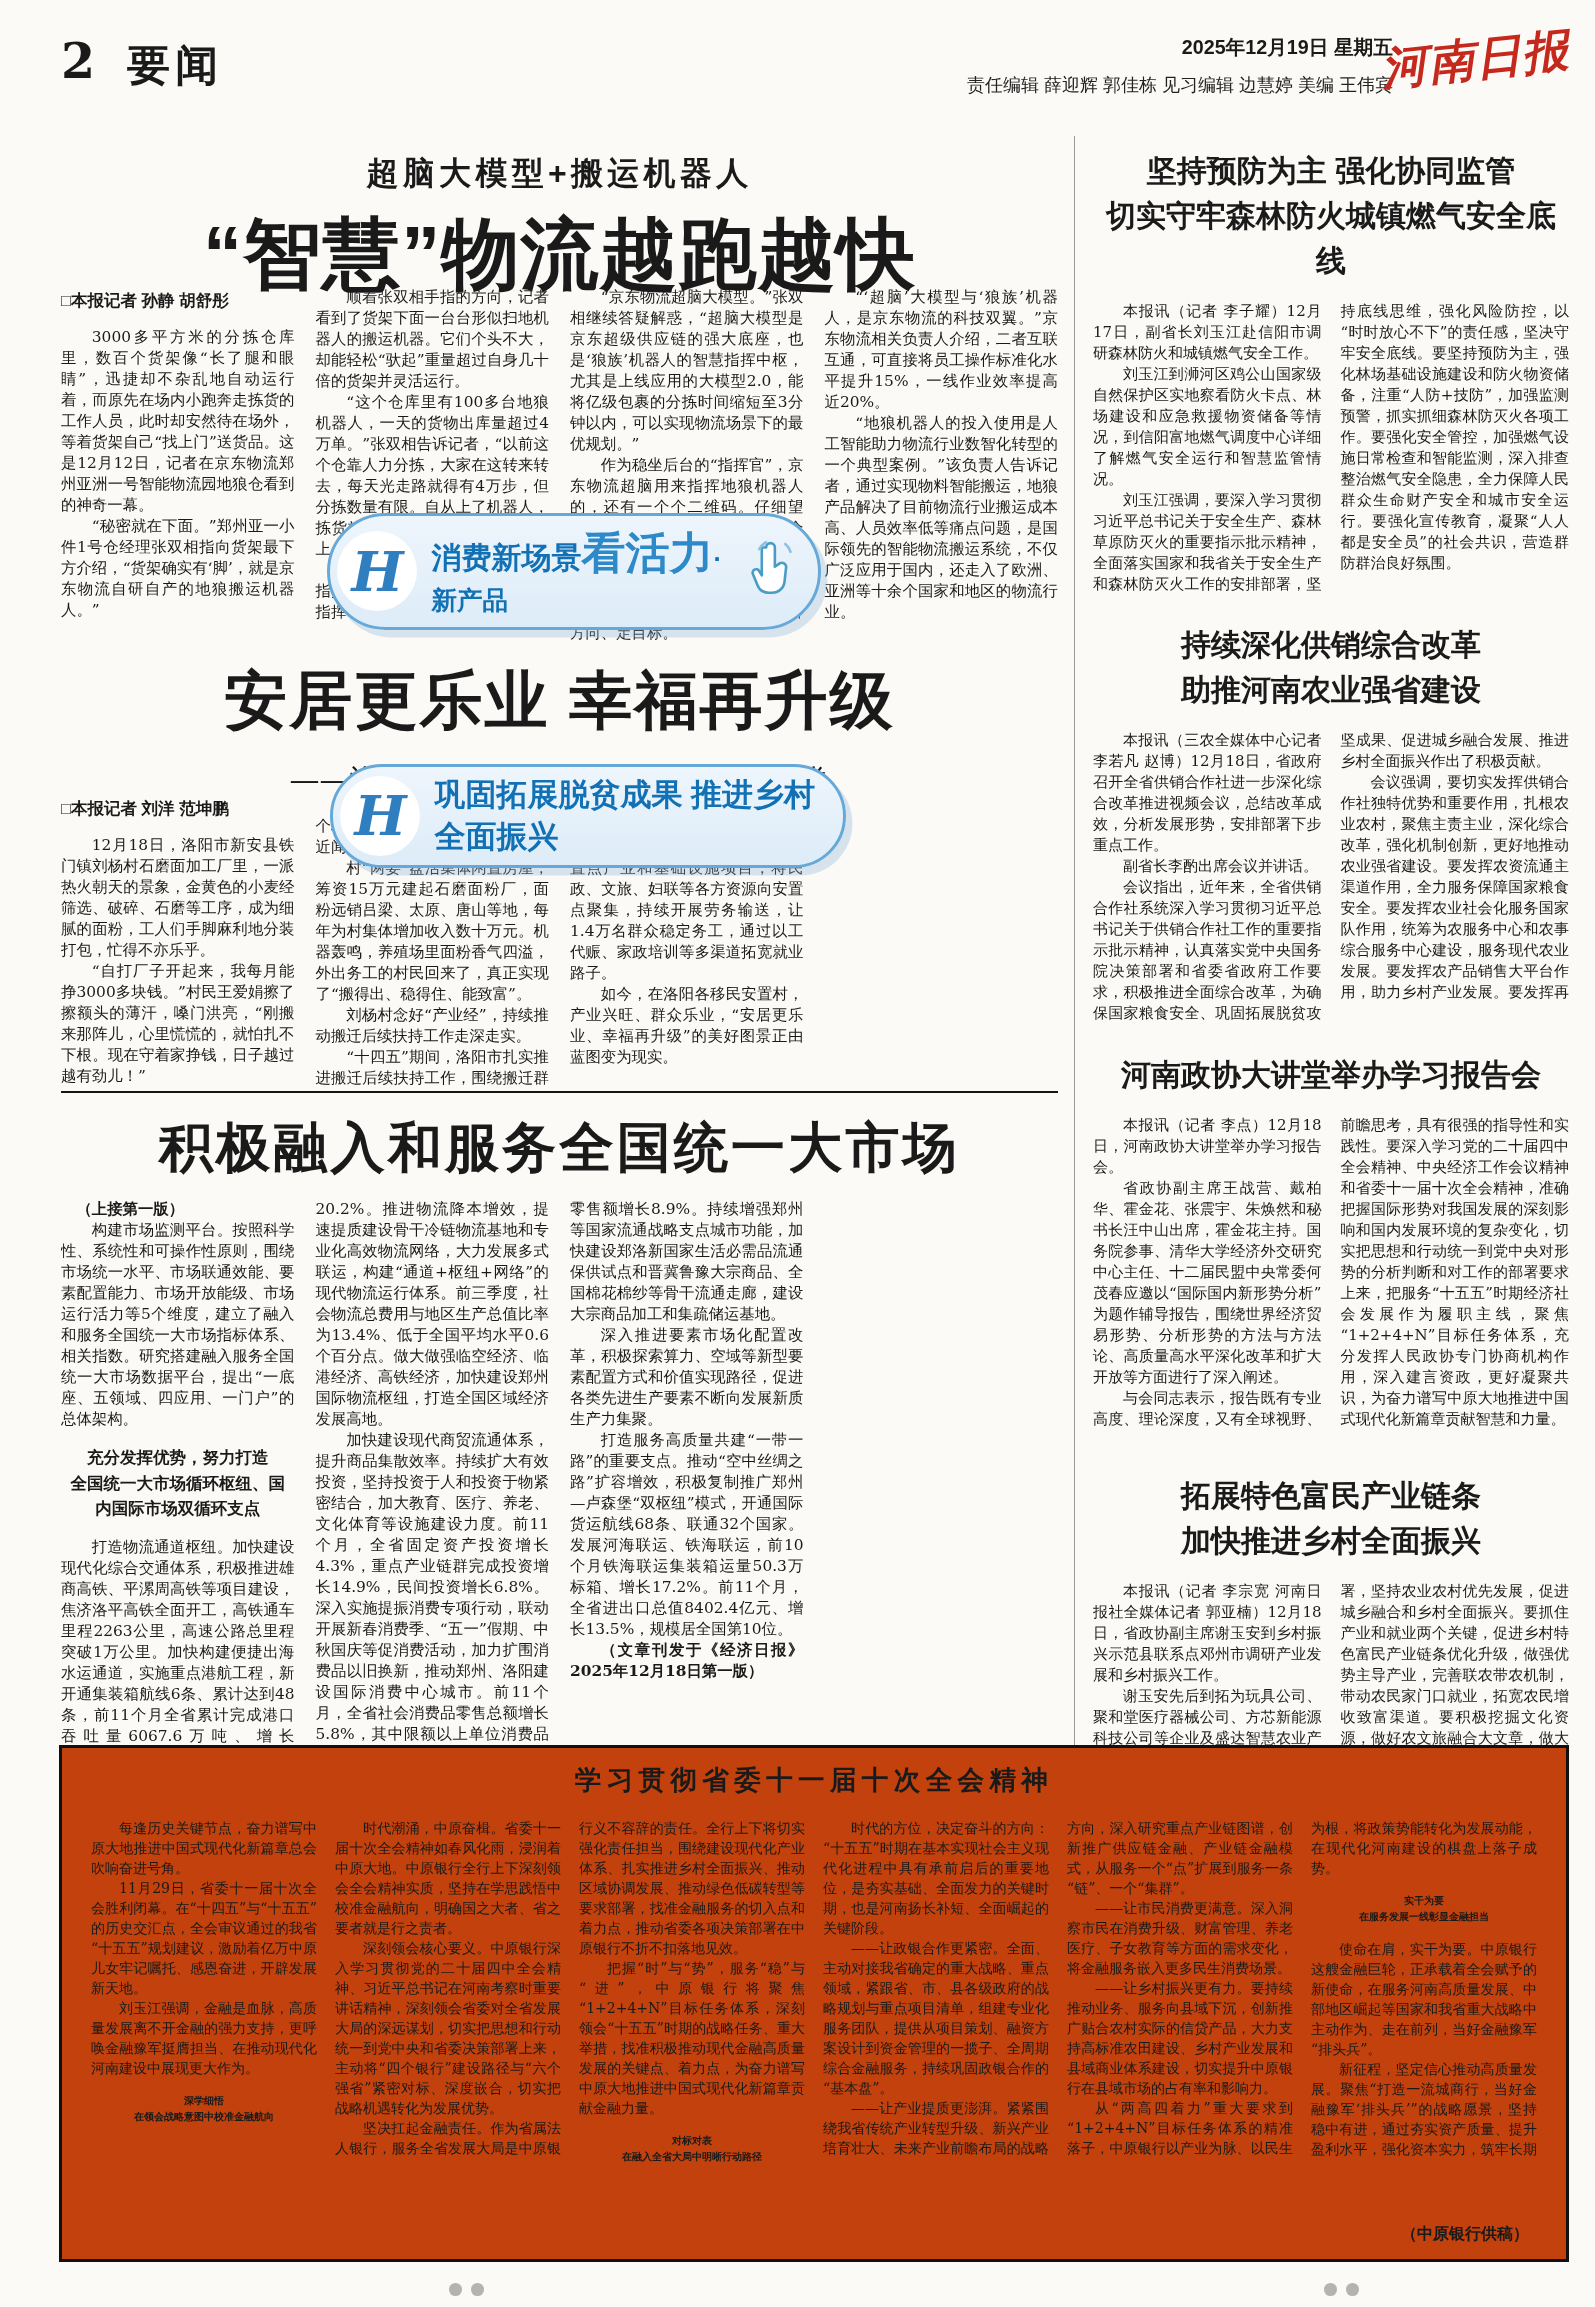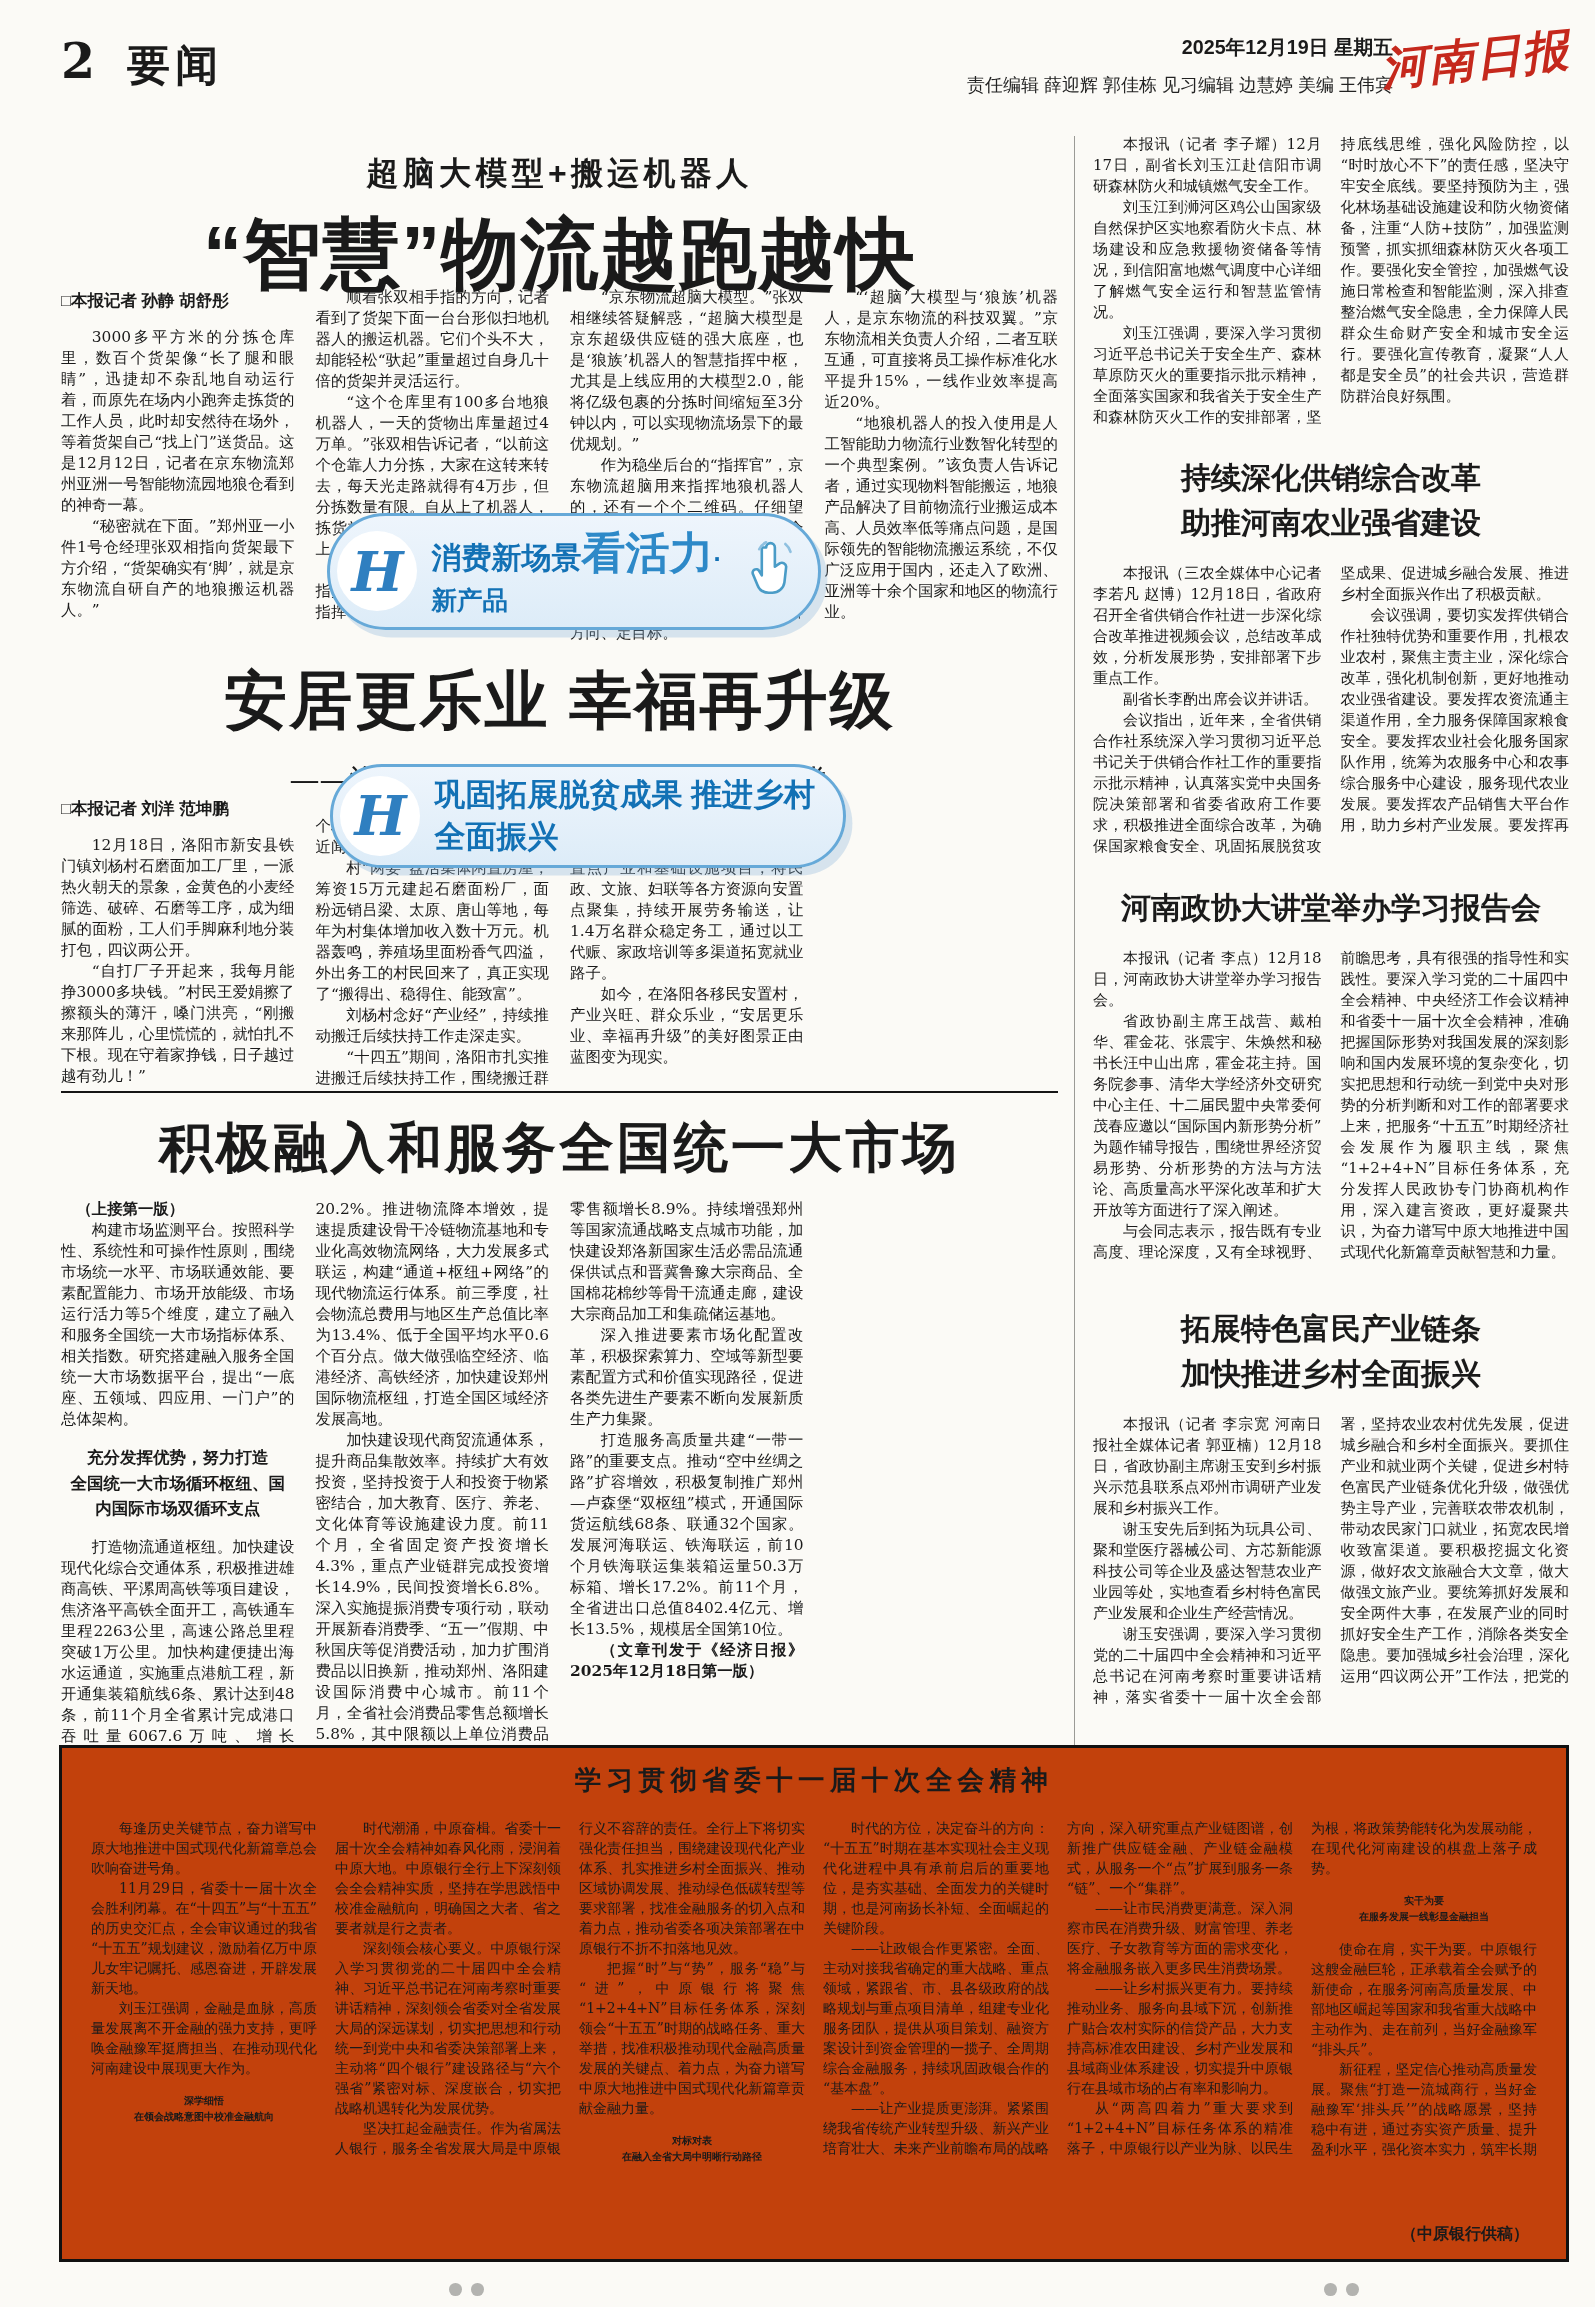--- a/index.html
+++ b/index.html
@@ -129,21 +129,21 @@
         </g>
       </svg>
     </div>
   </div>
 
   <div class="artB">
     <div class="headline">安居更乐业 幸福再升级</div>
     <div class="subtitle">——洛阳市搬迁后续扶持工作交出新答卷</div>
     <div class="bodyB cols">
         <p class="para byline">□本报记者 刘洋 范坤鹏</p>
-        <p class="para">12月18日，洛阳市新安县铁门镇刘杨村石磨面加工厂里，一派热火朝天的景象，金黄色的小麦经筛选、破碎、石磨等工序，成为细腻的面粉，工人们手脚麻利地分装打包，四议两公开。</p>
+        <p class="para">12月18日，洛阳市新安县铁门镇刘杨村石磨面加工厂里，一派热火朝天的景象，金黄色的小麦经筛选、破碎、石磨等工序，成为细腻的面粉，工人们手脚麻利地分装打包，忙得不亦乐乎。</p>
         <p class="para">“自打厂子开起来，我每月能挣3000多块钱。”村民王爱娟擦了擦额头的薄汗，嗓门洪亮，“刚搬来那阵儿，心里慌慌的，就怕扎不下根。现在守着家挣钱，日子越过越有劲儿！”</p>
         <p class="para">这个由小浪底库区4个乡镇11个村移民组建的村庄，已经成为远近闻名的致富村、幸福村。</p>
         <p class="para">村“两委”盘活集体闲置房屋，筹资15万元建起石磨面粉厂，面粉远销吕梁、太原、唐山等地，每年为村集体增加收入数十万元。机器轰鸣，养殖场里面粉香气四溢，外出务工的村民回来了，真正实现了“搬得出、稳得住、能致富”。</p>
         <p class="para">刘杨村念好“产业经”，持续推动搬迁后续扶持工作走深走实。</p>
         <p class="para">“十四五”期间，洛阳市扎实推进搬迁后续扶持工作，围绕搬迁群众增收，从产业发展、就业帮扶等方面明晰路径。同时，统筹衔接推进乡村振兴补助资金，倾斜支持安置点产业和基础设施项目，将民政、文旅、妇联等各方资源向安置点聚集，持续开展劳务输送，让1.4万名群众稳定务工，通过以工代赈、家政培训等多渠道拓宽就业路子。</p>
         <p class="para">如今，在洛阳各移民安置村，产业兴旺、群众乐业，“安居更乐业、幸福再升级”的美好图景正由蓝图变为现实。</p>
       </div>
     <div class="badge badgeB">
       <div class="h-circle">H</div>
       <div>
@@ -161,20 +161,21 @@
         <p class="para">打造物流通道枢纽。加快建设现代化综合交通体系，积极推进雄商高铁、平漯周高铁等项目建设，焦济洛平高铁全面开工，高铁通车里程2263公里，高速公路总里程突破1万公里。加快构建便捷出海水运通道，实施重点港航工程，新开通集装箱航线6条、累计达到48条，前11个月全省累计完成港口吞吐量6067.6万吨、增长20.2%。推进物流降本增效，提速提质建设骨干冷链物流基地和专业化高效物流网络，大力发展多式联运，构建“通道+枢纽+网络”的现代物流运行体系。前三季度，社会物流总费用与地区生产总值比率为13.4%、低于全国平均水平0.6个百分点。做大做强临空经济、临港经济、高铁经济，加快建设郑州国际物流枢纽，打造全国区域经济发展高地。</p>
         <p class="para">加快建设现代商贸流通体系，提升商品集散效率。持续扩大有效投资，坚持投资于人和投资于物紧密结合，加大教育、医疗、养老、文化体育等设施建设力度。前11个月，全省固定资产投资增长4.3%，重点产业链群完成投资增长14.9%，民间投资增长6.8%。深入实施提振消费专项行动，联动开展新春消费季、“五一”假期、中秋国庆等促消费活动，加力扩围消费品以旧换新，推动郑州、洛阳建设国际消费中心城市。前11个月，全省社会消费品零售总额增长5.8%，其中限额以上单位消费品零售额增长8.9%。持续增强郑州等国家流通战略支点城市功能，加快建设郑洛新国家生活必需品流通保供试点和晋冀鲁豫大宗商品、全国棉花棉纱等骨干流通走廊，建设大宗商品加工和集疏储运基地。</p>
         <p class="para">深入推进要素市场化配置改革，积极探索算力、空域等新型要素配置方式和价值实现路径，促进各类先进生产要素不断向发展新质生产力集聚。</p>
         <p class="para">打造服务高质量共建“一带一路”的重要支点。推动“空中丝绸之路”扩容增效，积极复制推广郑州—卢森堡“双枢纽”模式，开通国际货运航线68条、联通32个国家。发展河海联运、铁海联运，前10个月铁海联运集装箱运量50.3万标箱、增长17.2%。前11个月，全省进出口总值8402.4亿元、增长13.5%，规模居全国第10位。</p>
         <p class="para bold-para">（文章刊发于《经济日报》2025年12月18日第一版）</p>
       </div>
   </div>
 
   <div class="sidebar">
     <div class="sb-art sb1">
+      <div class="sb-head">坚持预防为主 强化协同监管<br>切实守牢森林防火城镇燃气安全底线</div>
       <div class="sb-body">
           <p class="para">本报讯（记者 李子耀）12月17日，副省长刘玉江赴信阳市调研森林防火和城镇燃气安全工作。</p>
           <p class="para">刘玉江到浉河区鸡公山国家级自然保护区实地察看防火卡点、林场建设和应急救援物资储备等情况，到信阳富地燃气调度中心详细了解燃气安全运行和智慧监管情况。</p>
           <p class="para">刘玉江强调，要深入学习贯彻习近平总书记关于安全生产、森林草原防灭火的重要指示批示精神，全面落实国家和我省关于安全生产和森林防灭火工作的安排部署，坚持底线思维，强化风险防控，以“时时放心不下”的责任感，坚决守牢安全底线。要坚持预防为主，强化林场基础设施建设和防火物资储备，注重“人防+技防”，加强监测预警，抓实抓细森林防灭火各项工作。要强化安全管控，加强燃气设施日常检查和智能监测，深入排查整治燃气安全隐患，全力保障人民群众生命财产安全和城市安全运行。要强化宣传教育，凝聚“人人都是安全员”的社会共识，营造群防群治良好氛围。</p>
         </div>
     </div>
     <div class="sb-art sb2">
       <div class="sb-head">持续深化供销综合改革<br>助推河南农业强省建设</div>
       <div class="sb-body">
           <p class="para">本报讯（三农全媒体中心记者 李若凡 赵博）12月18日，省政府召开全省供销合作社进一步深化综合改革推进视频会议，总结改革成效，分析发展形势，安排部署下步重点工作。</p>

